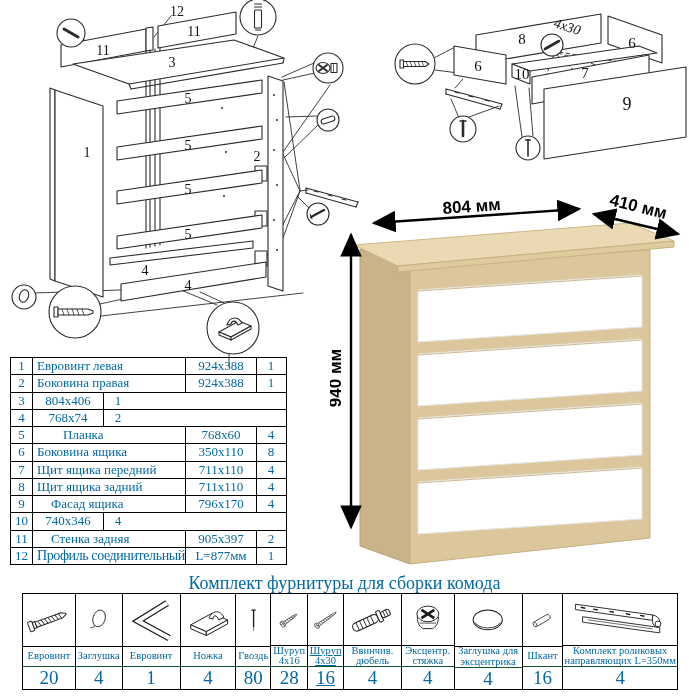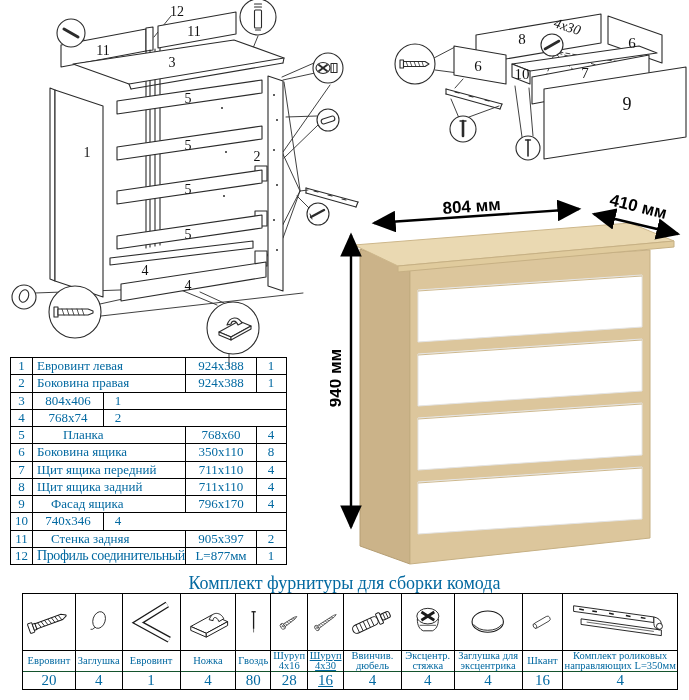--- a/index.html
+++ b/index.html
@@ -26,21 +26,21 @@
   
   .hw-title{left:0;top:573px;width:689px;text-align:center;font-size:18px;line-height:20px;}
   .hw-table{left:22px;top:593px;width:656px;height:97px;border:1.5px solid #000;
             display:flex;box-sizing:border-box;background:#fff;}
   .hw-col{display:flex;flex-direction:column;border-right:1px solid #000;box-sizing:border-box;min-width:0;}
   .hw-col.last{border-right:none;}
   .hw-icon{height:56px;border-bottom:1px solid #000;display:flex;align-items:center;justify-content:center;}
   .hw-icon svg{width:92%;height:88%;}
   .hw-label{height:21px;border-bottom:1px solid #14532d;font-size:10.5px;line-height:1.0;
             display:flex;align-items:center;justify-content:center;text-align:center;padding:0 1px;box-sizing:border-box;}
-  .hw-qty{flex:1;display:flex;align-items:center;justify-content:center;font-size:15px;}
+  .hw-qty{flex:1;display:flex;align-items:center;justify-content:center;font-size:19px;}
 </style>
 </head>
 <body>
 
 <div class="sheet">
 
   <svg class="abs" style="left:0;top:0" width="390" height="368" viewBox="0 0 390 368">
     <g fill="#fff" stroke="#2b2b2b" stroke-width="1.1" stroke-linejoin="round" stroke-linecap="round">
 
       <g fill="none" stroke-width="0.9">

